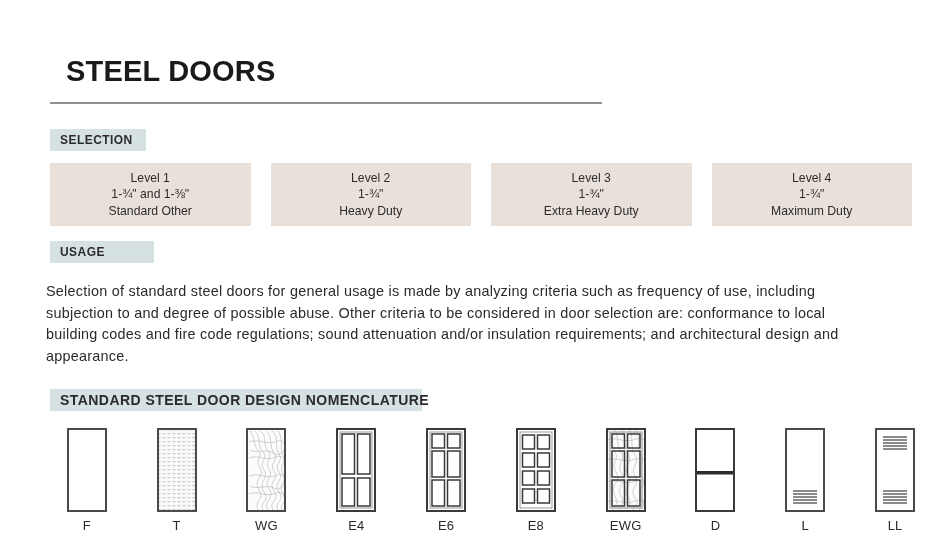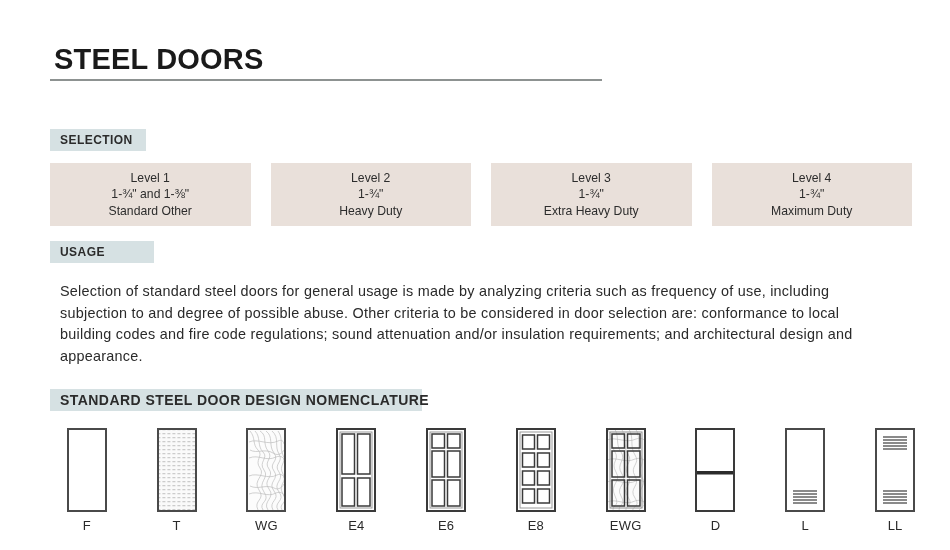--- a/index.html
+++ b/index.html
@@ -23,21 +23,21 @@
     top: 40px;
     width: 560px;
   }
   #main-title {
     font-family: "Liberation Sans", sans-serif;
     font-size: 29px;
     font-weight: bold;
     letter-spacing: 0.2px;
     color: #1a1a1a;
     line-height: 1.05;
-    margin: 4px;
+    margin: 16px;
   }
   #sub-title {
     font-family: "Liberation Sans", sans-serif;
     font-size: 23px;
     font-weight: 300;
     letter-spacing: 1.35px;
     color: #3a3a3a;
     line-height: 1.25;
     margin: 5px 0 0 0;
     white-space: nowrap;
@@ -86,21 +86,21 @@
     justify-content: center;
     font-size: 12.2px;
     line-height: 16.5px;
     color: #2c2c2c;
   }
   .level-box span { display: block; text-align: center; }
 
   
   #usage-text {
     position: absolute;
-    left: 60px;
+    left: 46px;
     top: 281px;
     width: 832px;
     font-size: 14.4px;
     line-height: 21.5px;
     letter-spacing: 0.25px;
     color: #2a2a2a;
   }
 
   
   #doors {

